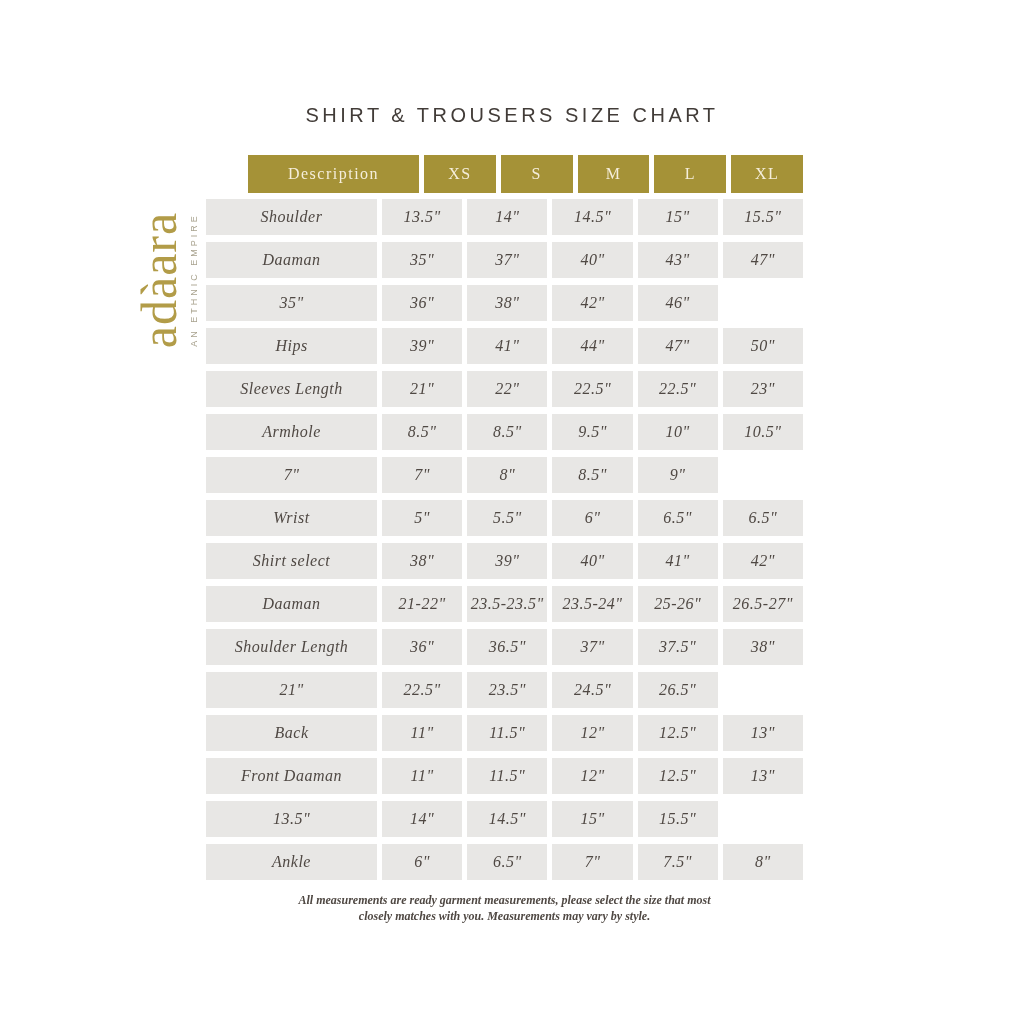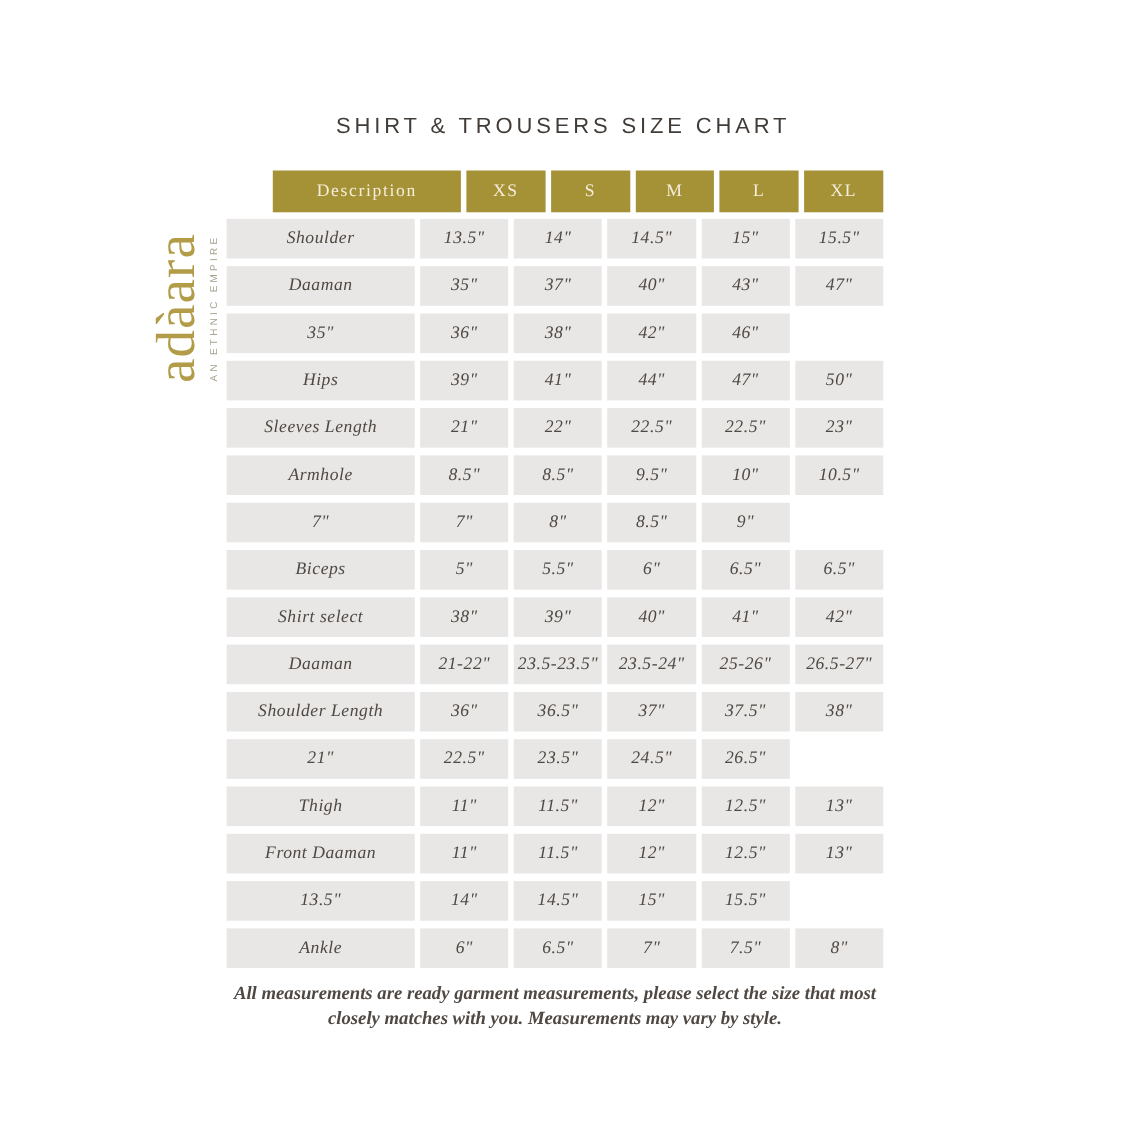--- a/index.html
+++ b/index.html
@@ -93,21 +93,21 @@
     font-size:16px;
   }
   .footer{
     position:absolute;
     left:206px;top:892px;
     width:597px;
     text-align:center;
     font-family:"Liberation Serif", serif;
     font-style:italic;
     font-weight:bold;
-    font-size:17px;
+    font-size:12px;
     line-height:1.35;
     color:var(--cell-text);
   }
 </style>
 </head>
 <body>
 
 <div class="logo">
   <div class="logo-inner">
     <div class="logo-word">adàara</div>
@@ -174,21 +174,21 @@
       <div class="cell">10.5"</div>
     </div>
     <div class="trow">
       <div class="cell">7"</div>
       <div class="cell">7"</div>
       <div class="cell">8"</div>
       <div class="cell">8.5"</div>
       <div class="cell">9"</div>
     </div>
     <div class="trow">
-      <div class="cell">Biceps</div>
+      <div class="cell">Wrist</div>
       <div class="cell">5"</div>
       <div class="cell">5.5"</div>
       <div class="cell">6"</div>
       <div class="cell">6.5"</div>
       <div class="cell">6.5"</div>
     </div>
     <div class="trow">
       <div class="cell">Shirt select</div>
       <div class="cell">38"</div>
       <div class="cell">39"</div>
@@ -213,21 +213,21 @@
       <div class="cell">38"</div>
     </div>
     <div class="trow">
       <div class="cell">21"</div>
       <div class="cell">22.5"</div>
       <div class="cell">23.5"</div>
       <div class="cell">24.5"</div>
       <div class="cell">26.5"</div>
     </div>
     <div class="trow">
-      <div class="cell">Thigh</div>
+      <div class="cell">Back</div>
       <div class="cell">11"</div>
       <div class="cell">11.5"</div>
       <div class="cell">12"</div>
       <div class="cell">12.5"</div>
       <div class="cell">13"</div>
     </div>
     <div class="trow">
       <div class="cell">Front Daaman</div>
       <div class="cell">11"</div>
       <div class="cell">11.5"</div>

